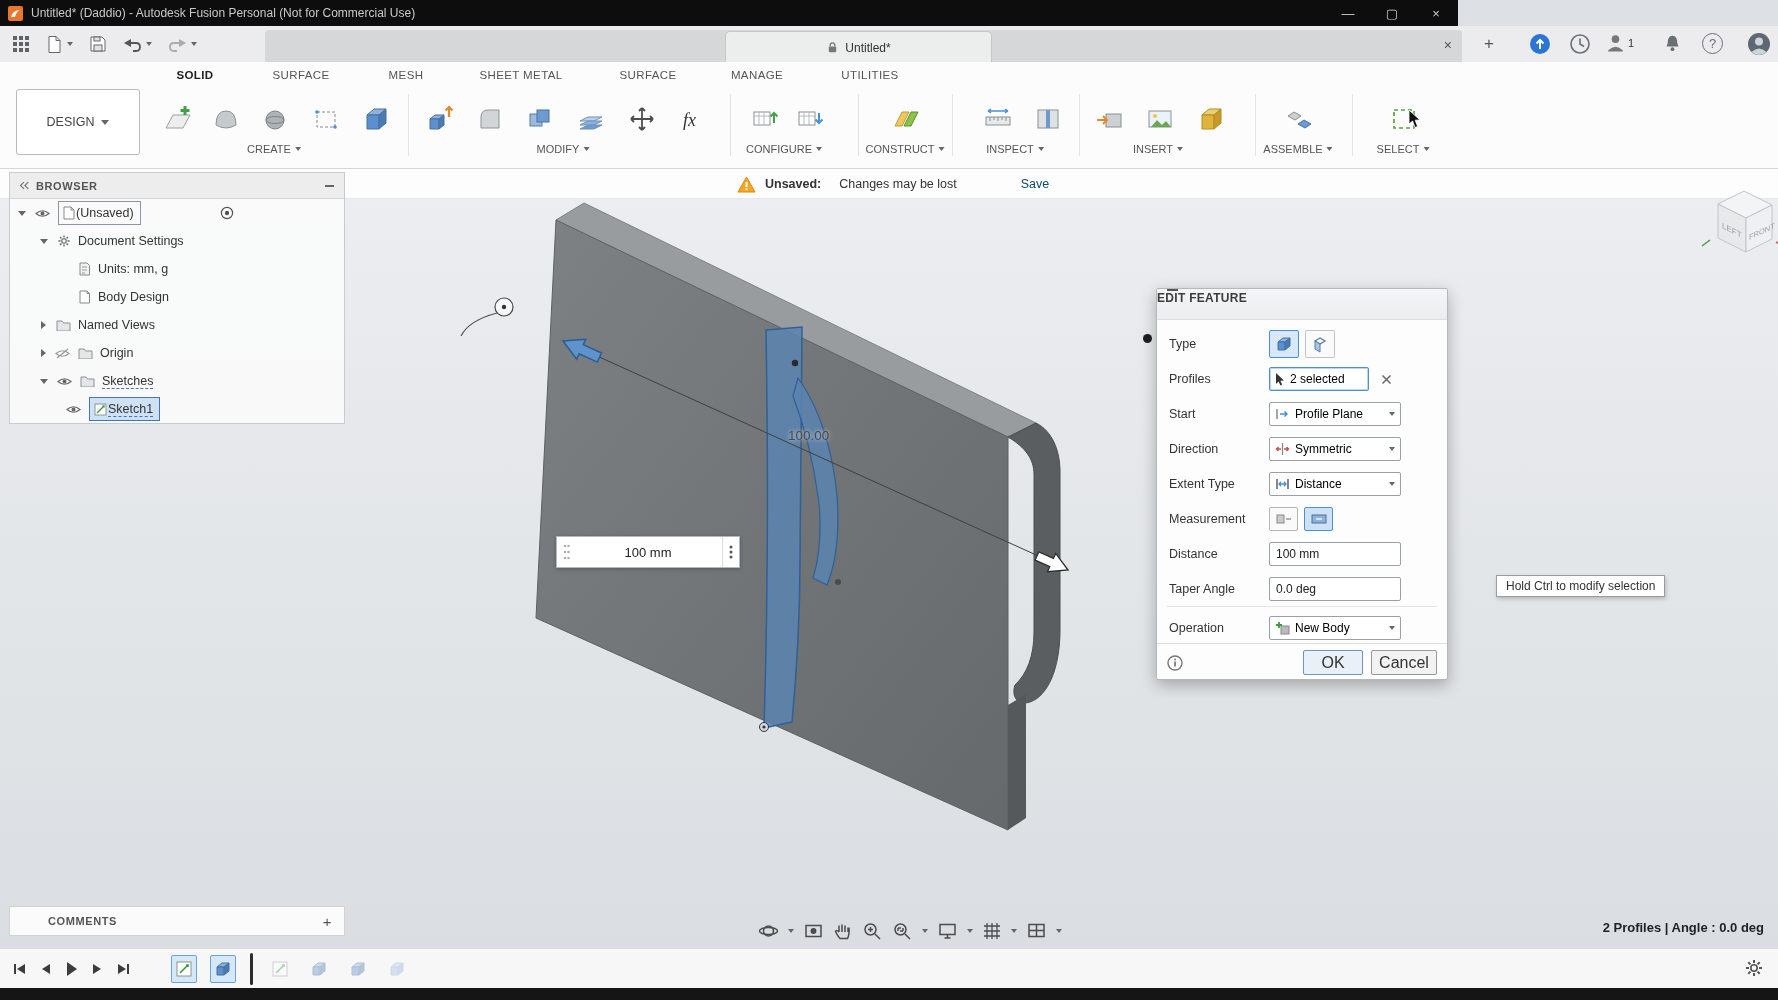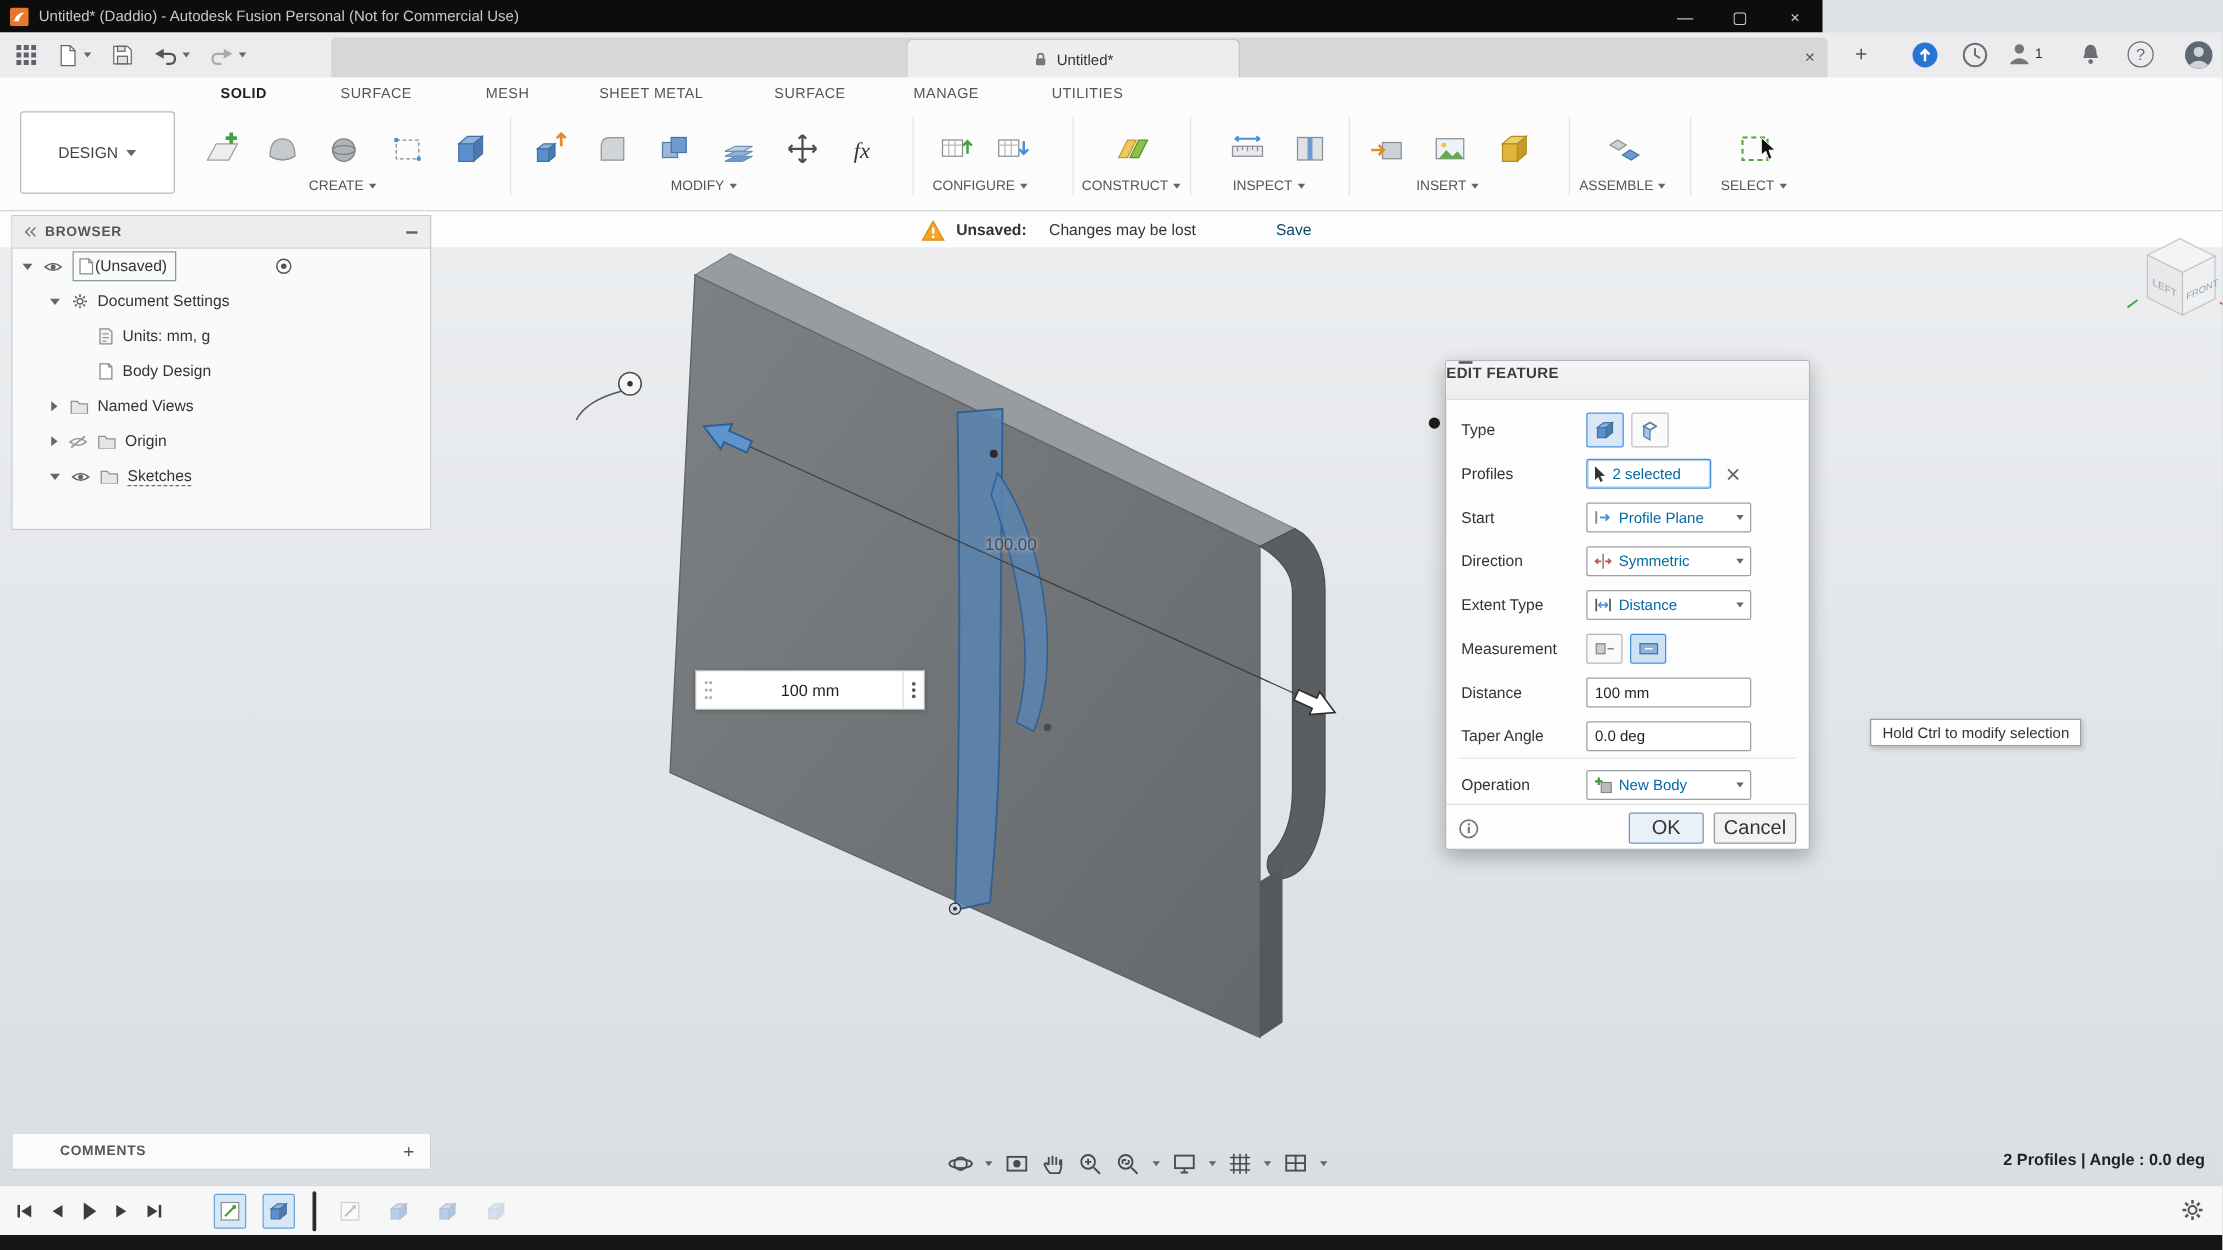--- a/index.html
+++ b/index.html
@@ -48,21 +48,21 @@
   .selbox.blue{background:#cfe2f5;border-color:#3f76b8;}
   .dashu{border-bottom:1px dashed #3f76b8;}
   
   .dlg{left:1156px;top:288px;width:292px;height:392px;background:#fdfdfe;border:1px solid #b5b8bb;
     border-radius:2px;box-shadow:0 5px 16px rgba(0,0,0,.28);z-index:3;box-sizing:border-box;}
   .dhead{height:30px;background:linear-gradient(#f4f5f7,#ebedef);border-bottom:1px solid #dcdee0;
     display:flex;align-items:flex-start;font-size:12px;font-weight:bold;color:#3c3c3c;letter-spacing:.3px;flex-direction:column;}
   .drow{position:absolute;left:0;right:0;height:30px;display:flex;align-items:center;padding:0 12px;box-sizing:border-box;}
   .dlabel{width:100px;flex:none;font-size:12.5px;color:#333;}
   .dd{width:132px;height:24px;border:1px solid #9aa0a6;background:#fff;border-radius:2px;
-    display:flex;align-items:center;padding:0 5px;gap:5px;font-size:12px;color:#0369a1;box-sizing:border-box;}
+    display:flex;align-items:center;padding:0 5px;gap:5px;font-size:12px;color:#000000;box-sizing:border-box;}
   .din{width:132px;height:24px;border:1px solid #9aa0a6;background:#fff;border-radius:2px;
     font:12px "Liberation Sans",sans-serif;padding:0 6px;color:#222;box-sizing:border-box;}
   .tbtn{width:28px;height:26px;border:1px solid #c0c0c0;background:#fafafa;border-radius:2px;
     display:flex;align-items:center;justify-content:center;}
   .tbtn.sel{background:#d8e8f9;border-color:#4a90d9;}
   .mbtn{width:27px;height:22px;border:1px solid #b5b5b5;background:#fafafa;border-radius:2px;
     display:flex;align-items:center;justify-content:center;}
   .mbtn.sel{background:#cfe2f5;border-color:#4a90d9;}
   .dbtn{height:23px;border:1px solid #989898;background:#f2f2f3;border-radius:2px;font-size:16px;color:#333;
     display:flex;align-items:center;justify-content:center;}
@@ -550,20 +550,35 @@
         </svg>
     </span>
     <span style="margin-left:8px">
       <svg width="15" height="12" viewBox="0 0 15 12">
           <path d="M1 2 h5 l1.5 2 H14 v8 H1 Z" fill="#e4e6e8" stroke="#8d9296"></path>
         </svg>
     </span>
     <span class="dashu" style="margin-left:7px">Sketches</span>
   </div>
 
+  <div class="trow">
+    <span style="margin-left:56px">
+      <svg width="15" height="11" viewBox="0 0 15 11">
+          <path d="M1 5.5 Q7.5 0 14 5.5 Q7.5 11 1 5.5 Z" fill="none" stroke="#666" stroke-width="1.2"></path>
+          <circle cx="7.5" cy="5.5" r="2" fill="#666"></circle>
+        </svg>
+    </span>
+    <span class="selbox blue" style="margin-left:8px">
+      <svg width="13" height="13" viewBox="0 0 13 13">
+          <rect x="1" y="1" width="11" height="11" fill="#fff" stroke="#8d9296"></rect>
+          <path d="M3 10 L10 3 M8.5 3 H10 V4.5" stroke="#3a9c3a" stroke-width="1.4" fill="none"></path>
+        </svg>
+      <span class="dashu">Sketch1</span>
+    </span>
+  </div>
 </div>
 
 <div class="abs dimlabel">100.00</div>
 <div class="abs dimbox">
   <span style="padding:0 4px 0 6px">
     <svg width="7" height="16" viewBox="0 0 7 16" fill="#b0b0b0">
         <circle cx="2" cy="2" r="1.3"></circle>
         <circle cx="5.5" cy="2" r="1.3"></circle>
         <circle cx="2" cy="8" r="1.3"></circle>
         <circle cx="5.5" cy="8" r="1.3"></circle>

